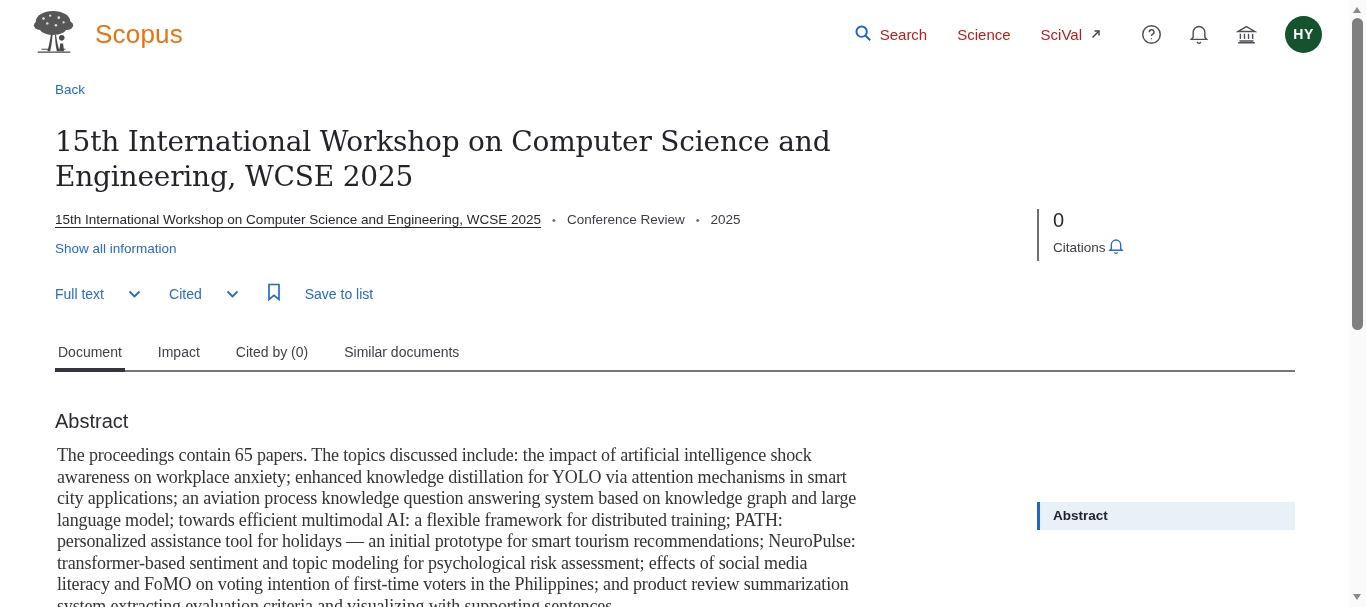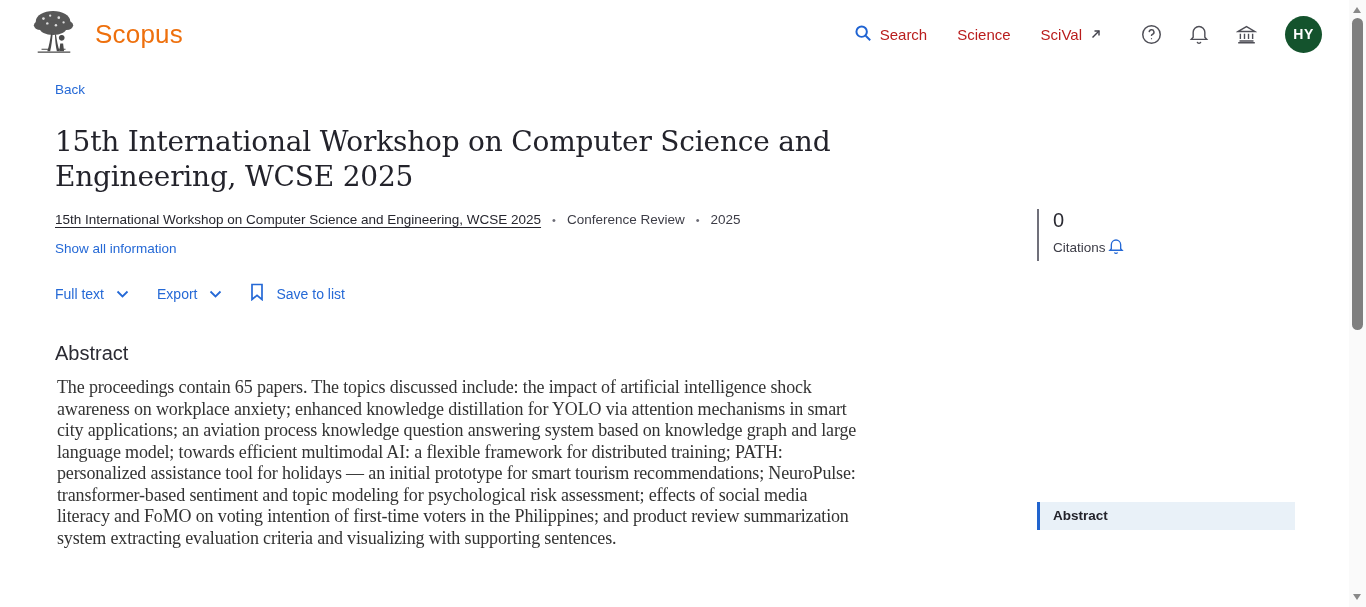--- a/index.html
+++ b/index.html
@@ -40,21 +40,21 @@
   
   main{position:relative;width:1349px}
   .back{margin:14px 0 0 55px;font-size:13.5px;color:var(--blue);cursor:pointer;display:inline-block}
   .doc-title{margin:26px 0 0 55px;width:830px;font-family:"DejaVu Serif","Liberation Serif",serif;
     font-weight:400;font-size:28px;line-height:35px;color:#23232B;letter-spacing:-.2px}
   .meta{margin:18px 0 0 55px;font-size:13.5px;display:flex;align-items:center;gap:11px;color:var(--gray-text)}
   .source-link{color:#26262E;text-decoration:underline;text-underline-offset:3px;cursor:pointer}
   .dot{color:#6B6B75;font-size:11px}
   .showall{margin:14px 0 0 55px;font-size:13.5px;color:var(--blue);cursor:pointer;display:inline-block}
   .actions{margin:26px 0 0 55px;display:flex;align-items:center;gap:28px;font-size:14px;color:var(--blue)}
-  .action{display:flex;align-items:center;gap:12px;cursor:pointer}
+  .action{display:flex;align-items:center;gap:24px;cursor:pointer}
 
   .tabs{margin:40px 0 0 55px;width:1240px;display:flex;gap:30px;border-bottom:2px solid var(--tabline);
     font-size:14px;color:#3F3F49}
   .tab{padding:0 3px 10px 3px;position:relative;cursor:pointer}
   .tab.active::after{content:"";position:absolute;left:0;right:0;bottom:-2px;height:4px;background:var(--tab-active)}
 
   .section-head{margin:38px 0 0 55px;font-size:20px;font-weight:400;color:#2B2B33}
   .abstract-text{margin:12px 0 0 57px;width:800px;font-family:"Liberation Serif",serif;
     font-size:18px;line-height:21.5px;color:#333;letter-spacing:-.15px}
 
@@ -164,37 +164,43 @@
   <div class="actions">
     <div class="action">
       <span>Full text</span>
       <span>
         <svg width="13" height="9" viewBox="0 0 13 9" fill="none" stroke="#2569D6" stroke-width="1.8">
           <path d="M1.5 1.5 L6.5 6.5 L11.5 1.5"></path>
         </svg>
       </span>
     </div>
     <div class="action">
-      <span>Export</span>
+      <span>Cited</span>
       <span>
         <svg width="13" height="9" viewBox="0 0 13 9" fill="none" stroke="#2569D6" stroke-width="1.8">
           <path d="M1.5 1.5 L6.5 6.5 L11.5 1.5"></path>
         </svg>
       </span>
     </div>
     <div class="action">
       <span>
         <svg width="14" height="18" viewBox="0 0 14 18" fill="none" stroke="#2569D6" stroke-width="1.7">
           <path d="M2 1.5 h10 v15 l-5-4.2 -5 4.2 z"></path>
         </svg>
       </span>
       <span>Save to list</span>
     </div>
   </div>
 
+  <div class="tabs">
+    <div class="tab active">Document</div>
+    <div class="tab">Impact</div>
+    <div class="tab">Cited by (0)</div>
+    <div class="tab">Similar documents</div>
+  </div>
 
   <h2 class="section-head">Abstract</h2>
   <p class="abstract-text">The proceedings contain 65 papers. The topics discussed include: the impact of artificial intelligence shock awareness on workplace anxiety; enhanced knowledge distillation for YOLO via attention mechanisms in smart city applications; an aviation process knowledge question answering system based on knowledge graph and large language model; towards efficient multimodal AI: a flexible framework for distributed training; PATH: personalized assistance tool for holidays — an initial prototype for smart tourism recommendations; NeuroPulse: transformer-based sentiment and topic modeling for psychological risk assessment; effects of social media literacy and FoMO on voting intention of first-time voters in the Philippines; and product review summarization system extracting evaluation criteria and visualizing with supporting sentences.</p>
 
   <div class="citations">
     <div class="cit-count">0</div>
     <div class="cit-label">
       <span>Citations</span>
       <span>
         <svg width="16" height="18" viewBox="0 0 24 26" fill="none" stroke="#2569D6" stroke-width="2">

